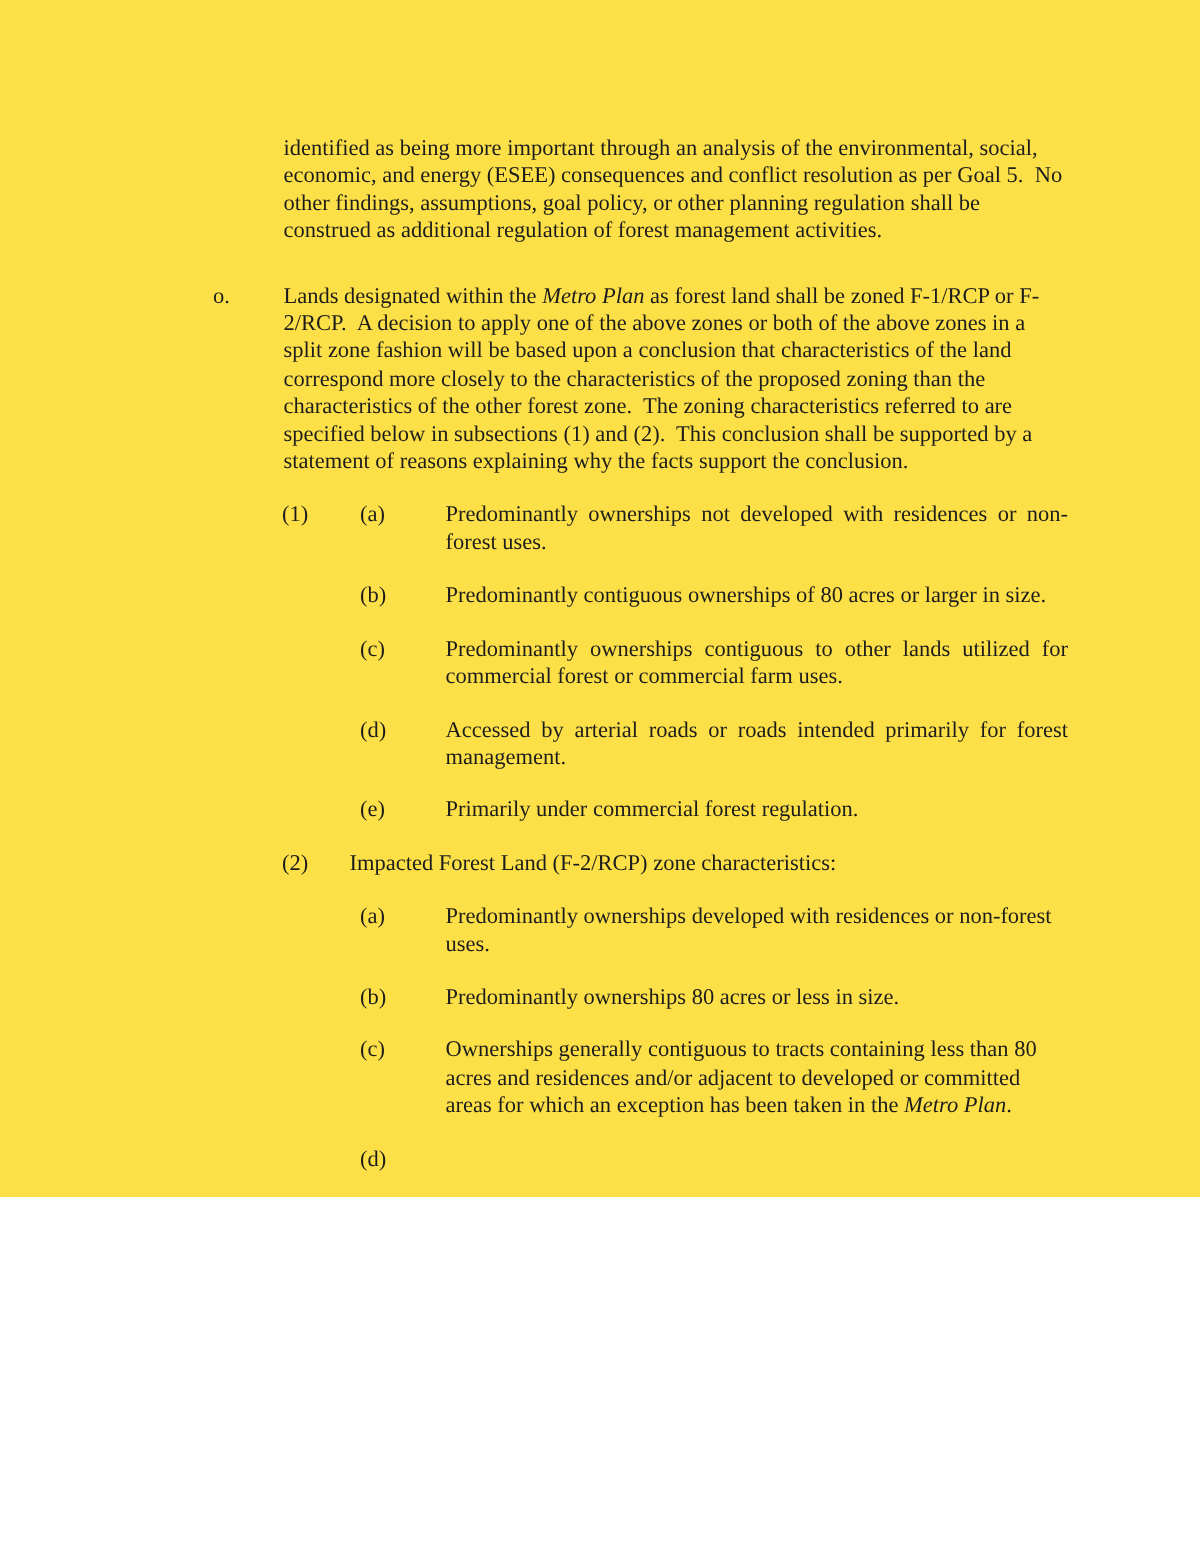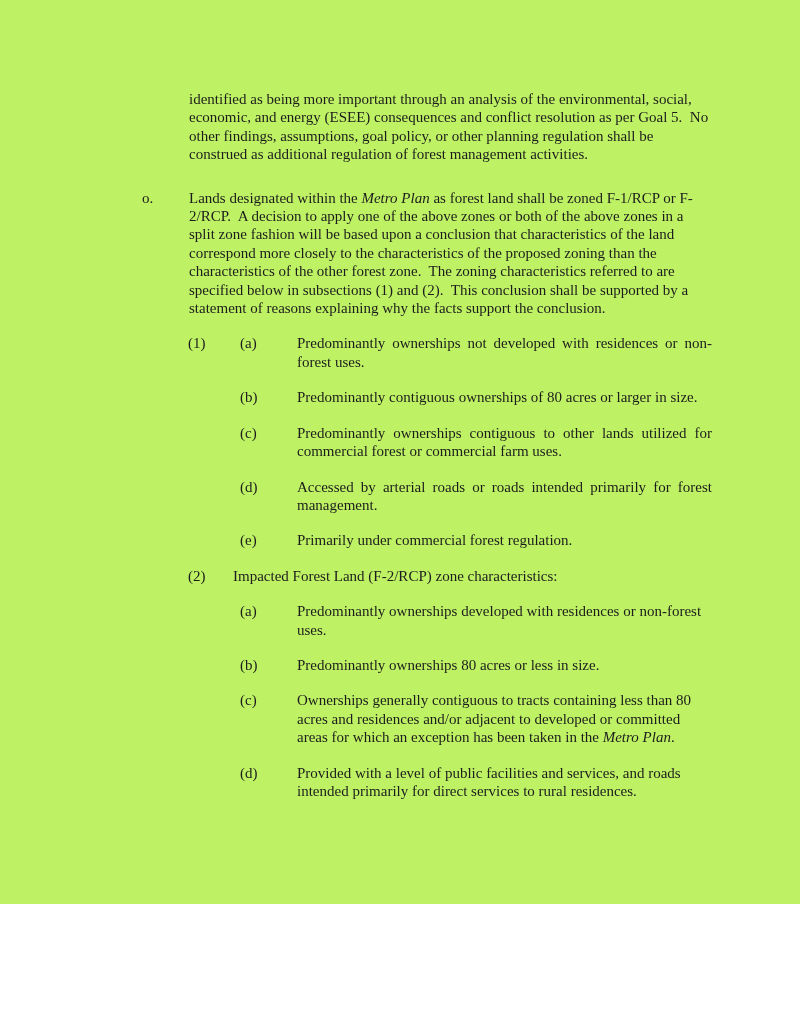--- a/index.html
+++ b/index.html
@@ -1,19 +1,19 @@
 <!DOCTYPE html>
 <html><head>
 <meta charset="utf-8">
 <style>
   html,body { margin:0; padding:0; background:#ffffff; }
   .page {
     position:relative;
-    width:800px; height:904px;
-    background:#bef264;
+    width:800px; height:798px;
+    background:#fde047;
     font-family:"Liberation Serif","DejaVu Serif",serif;
     font-size:15px; line-height:18.4px;
     color:#1c1c1c;
     overflow:hidden;
   }
   .content { padding-top:90px; }
 
   .para-intro { margin-left:189px; width:524px; white-space:pre-wrap; }
 
   .block { position:relative; }
@@ -102,21 +102,20 @@
       <span>Predominantly ownerships 80 acres or less in size.</span>
     </div>
 
     <div class="block sub">
       <span class="hang">(c)</span>
       <span><span>Ownerships generally contiguous to tracts containing less than 80 acres and residences and/or adjacent to developed or committed areas for which an exception has been taken in the </span><span class="em">Metro Plan</span><span>.</span></span>
     </div>
 
     <div class="block sub">
       <span class="hang">(d)</span>
-      <span>Provided with a level of public facilities and services, and roads intended primarily for direct services to rural residences.</span>
     </div>
 
   </div>
 
   <div class="footer-pagenum">III-C-8</div>
   <div class="stamp stamp-left">CA 21-1 / MA 21-1 Testimony</div>
   <div class="stamp stamp-center">Remand 2 Batch 1</div>
   <div class="stamp stamp-right">Page 97 of 586</div>
 </div>
 

